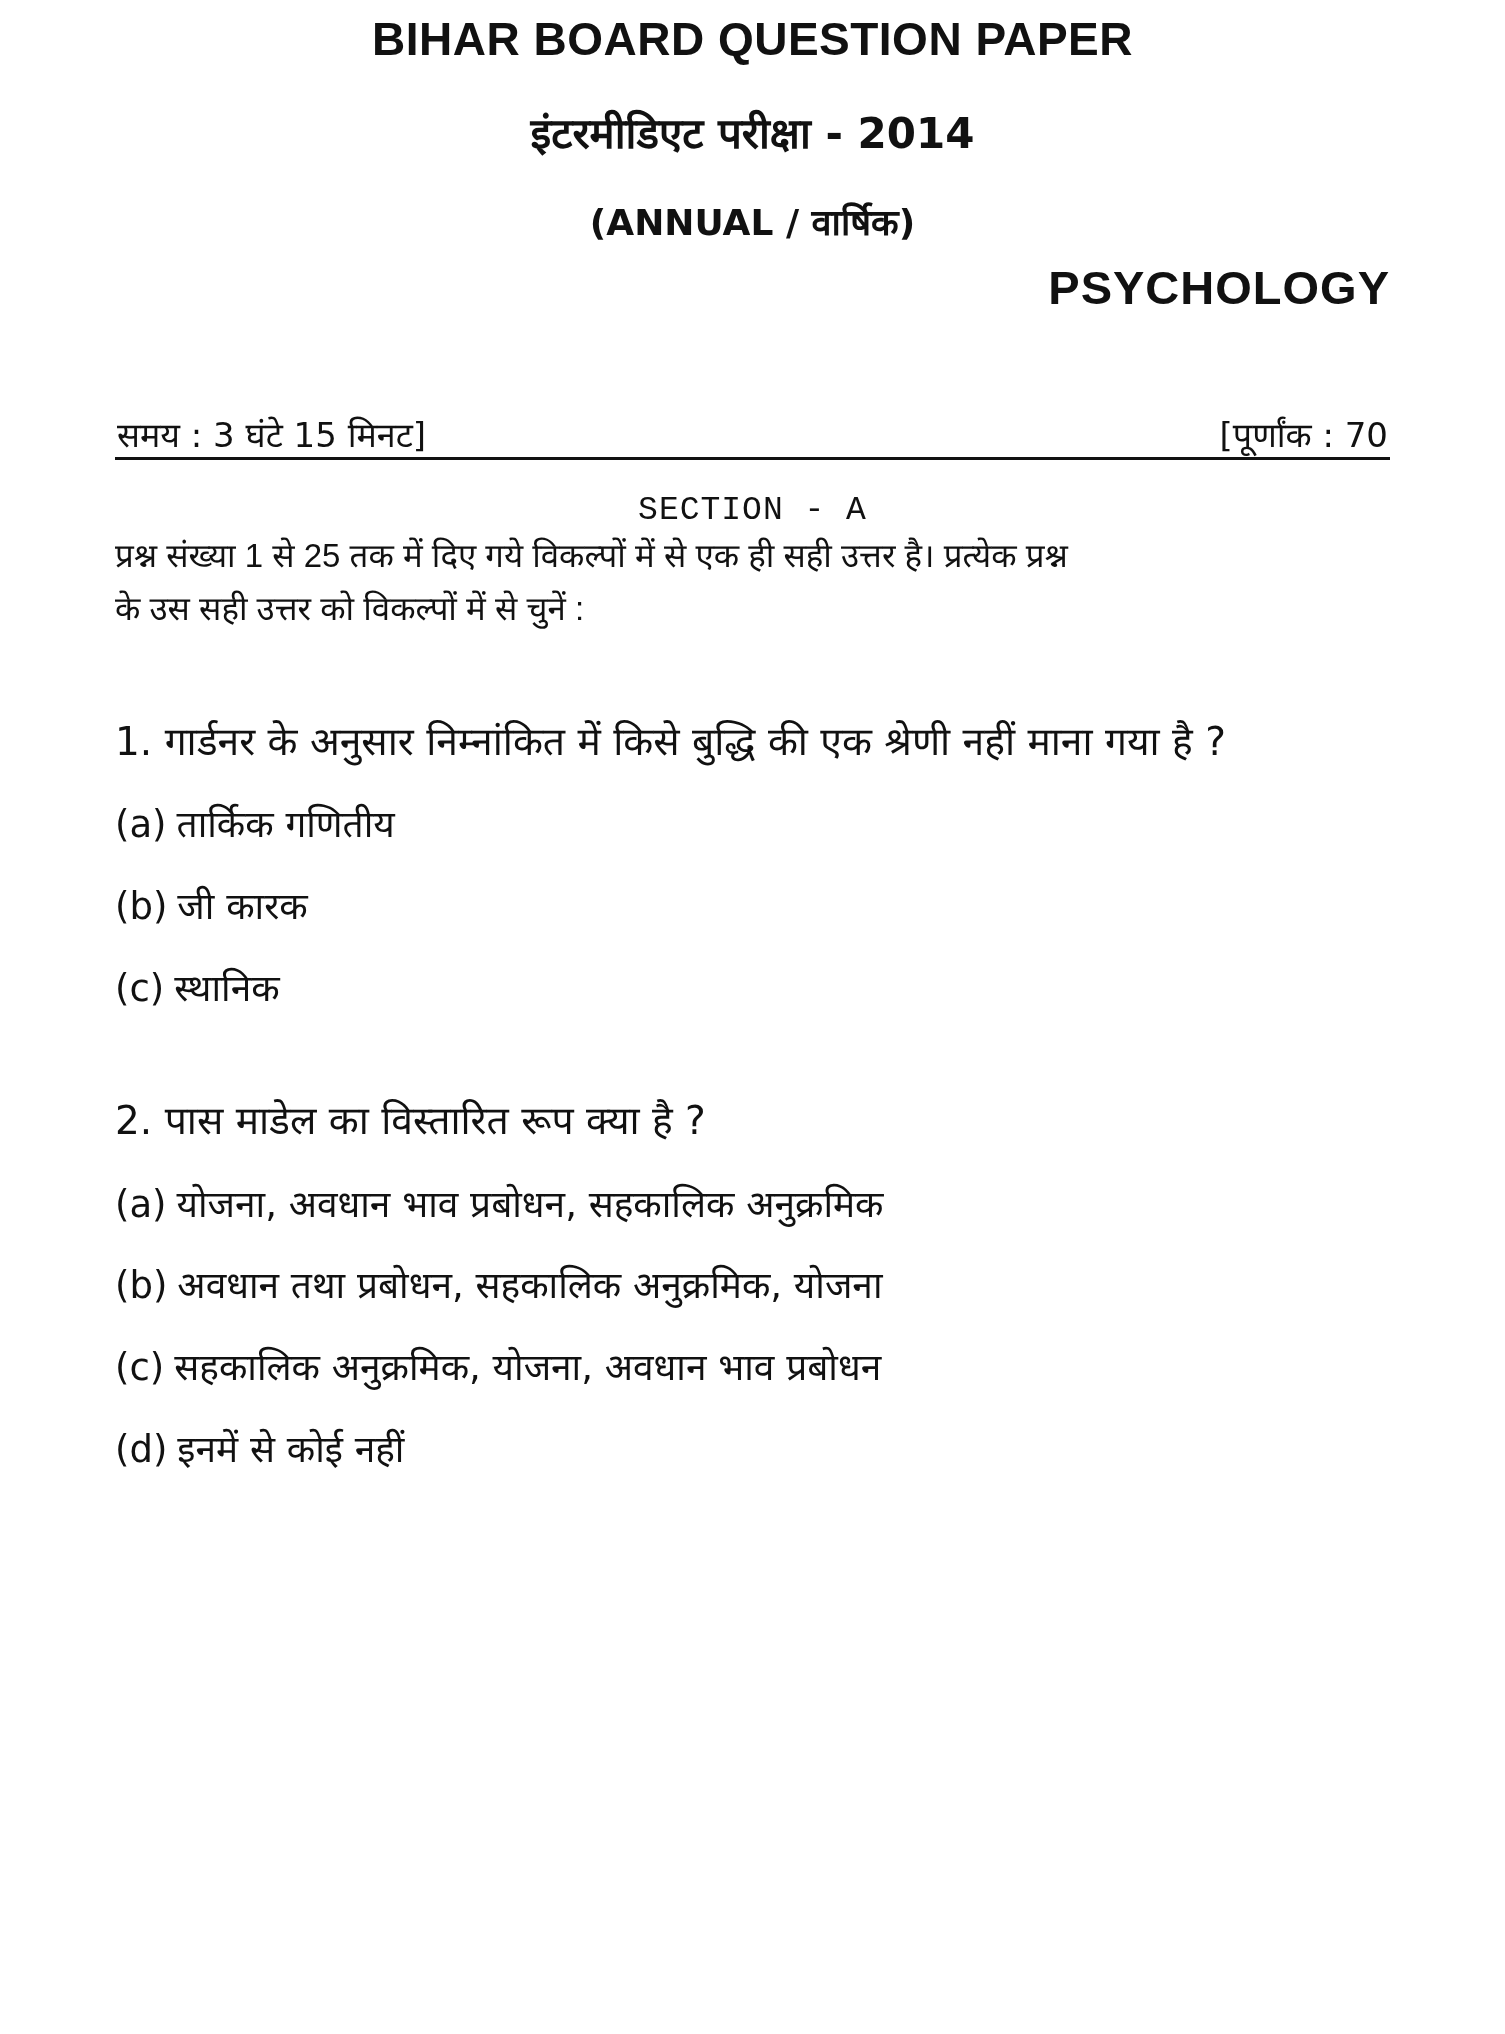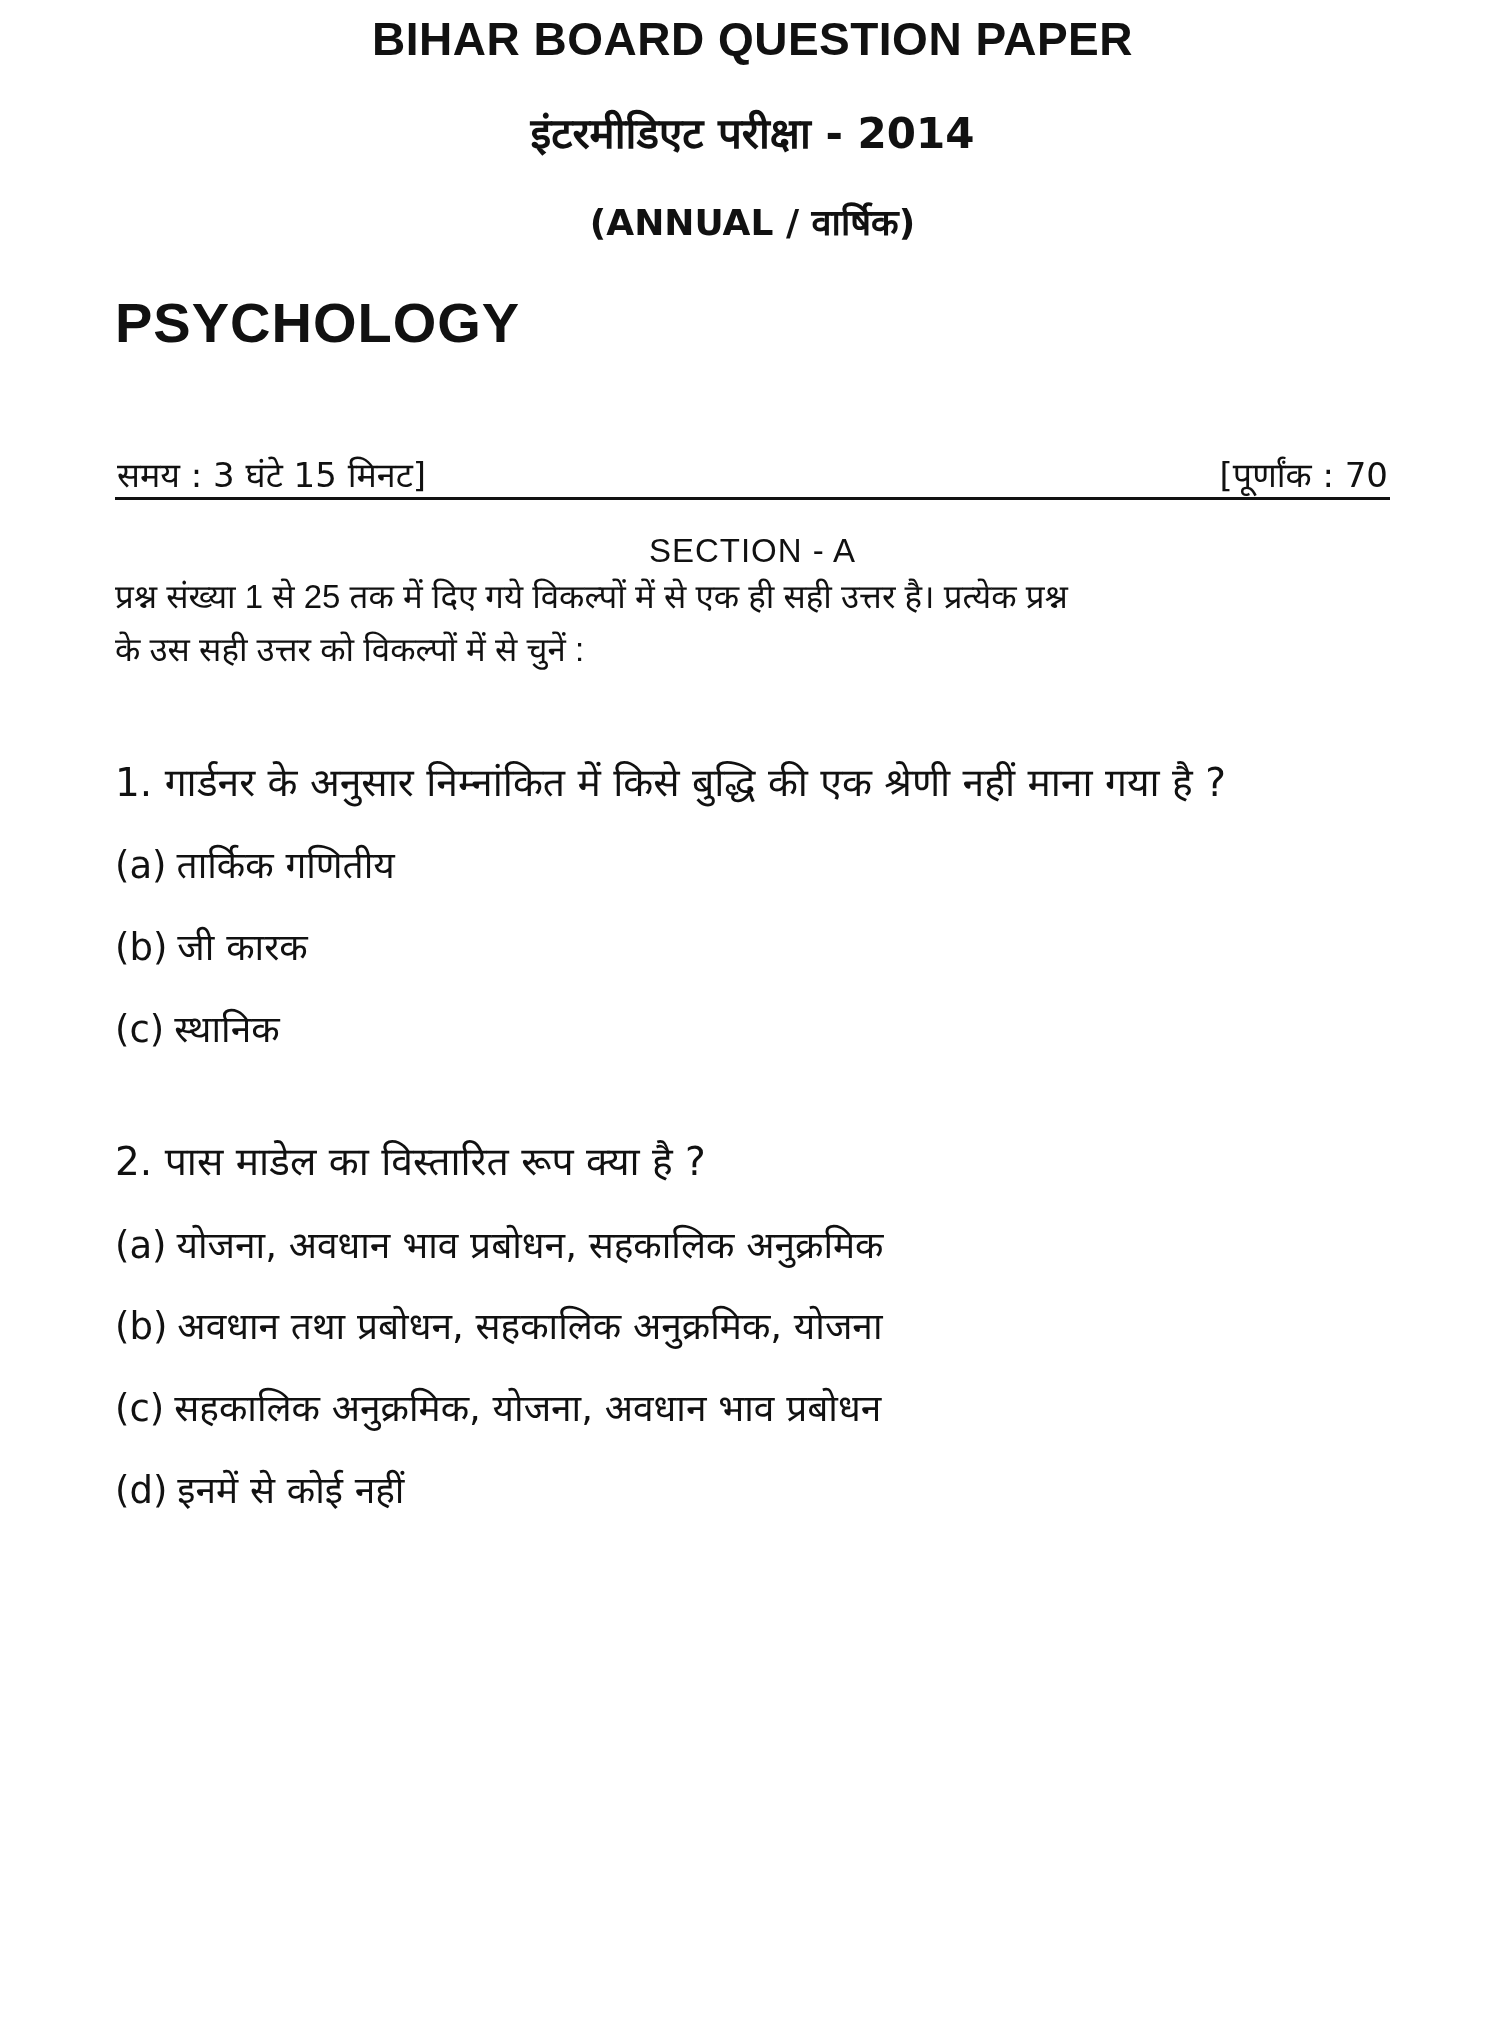--- a/index.html
+++ b/index.html
@@ -54,26 +54,26 @@
   .hdr-line4 {
     text-align: center;
     font-weight: bold;
     font-size: 36px;
     line-height: 1.2;
     margin-top: 42px;
     font-family: "DejaVu Sans", sans-serif;
     white-space: nowrap;
   }
   .hdr-line5 {
-    text-align: left;
-    font-weight: bold;
-    font-size: 56px;
+    text-align: right;
+    font-weight: bold;
+    font-size: 47px;
     letter-spacing: 1px;
     line-height: 1.1;
-    margin-top: 48px;
+    margin-top: 18px;
     white-space: nowrap;
   }
 
   
   .meta-row {
     position: relative;
     margin-top: 92px;
     height: 58px;
   }
   .meta-rule {
@@ -96,20 +96,21 @@
   }
   .meta-left  { left: 0; }
   .meta-right { right: 0; }
 
   .section-title {
     text-align: center;
     font-size: 33px;
     letter-spacing: 1px;
     margin-top: 28px;
     white-space: nowrap;
+    font-family: Liberation Mono, monospace;
   }
 
   
   .instructions {
     font-family: Liberation Sans, sans-serif;
     font-size: 33px;
     line-height: 1.62;
     text-align: justify;
     text-justify: inter-word;
   }

